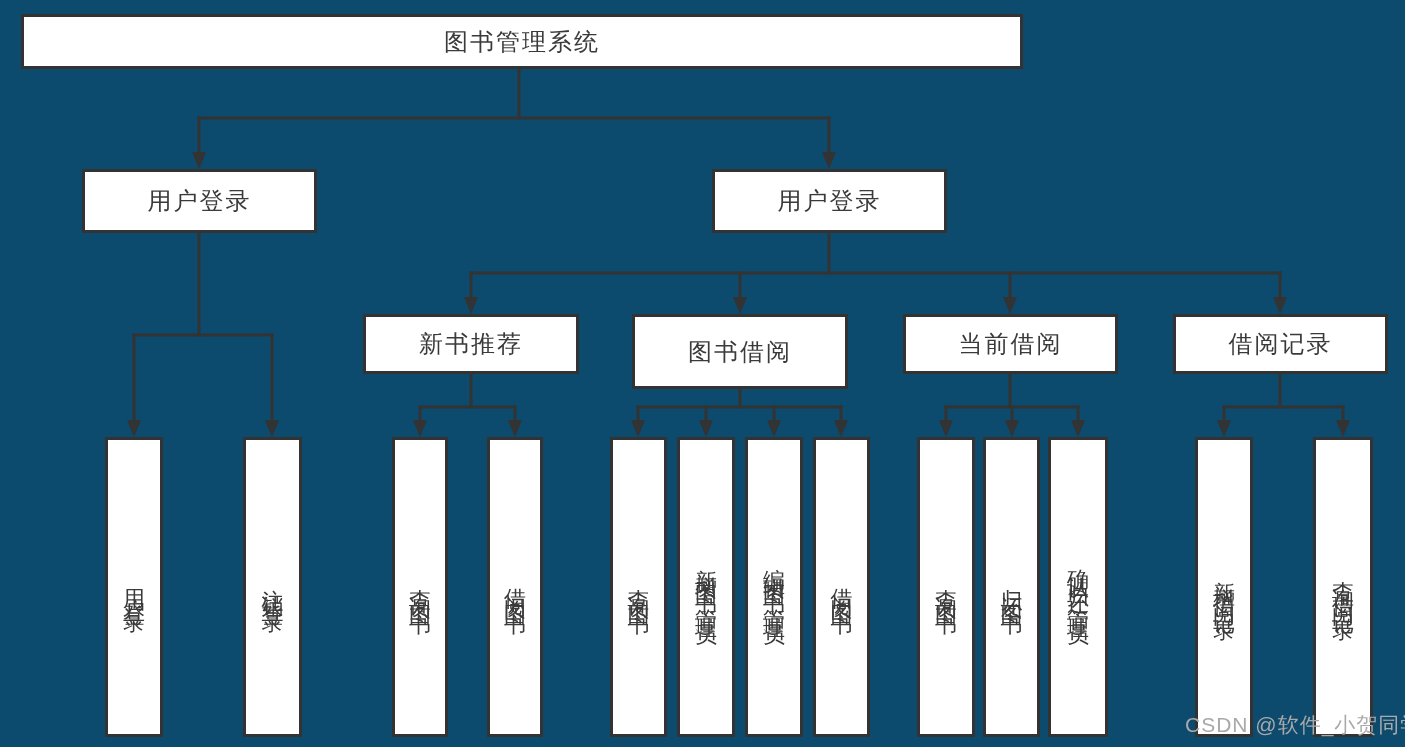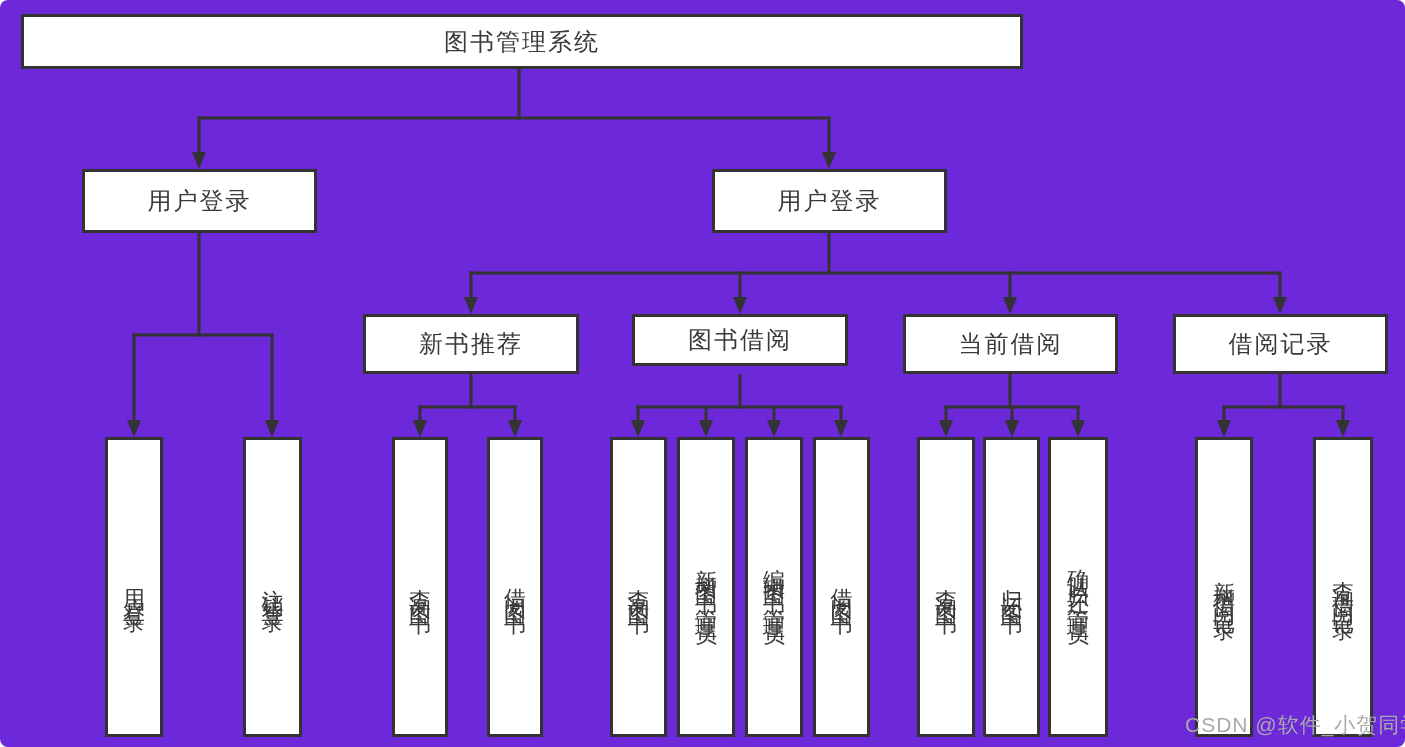--- a/index.html
+++ b/index.html
@@ -1,22 +1,21 @@
 <!DOCTYPE html>
 <html><head>
 <meta charset="utf-8">
 <style>
   html,body{margin:0;padding:0;background:#ffffff;}
   .canvas{
     position:relative;
     width:1405px;height:747px;
-    background:#6d28d9;
+    background:#0c4a6e;
     font-family:"Liberation Sans","DejaVu Sans",sans-serif;
     overflow:hidden;
-    border-radius:8px;
   }
   svg.wires{position:absolute;left:0;top:0;z-index:1;}
   svg.wires line{stroke:#333333;stroke-width:3;}
   svg.wires polygon{fill:#333333;}
   .node{
     position:absolute;
     box-sizing:border-box;
     background:#ffffff;
     border:3px solid #333333;
     display:flex;align-items:center;justify-content:center;
@@ -33,21 +32,21 @@
     font-size:22px;
     letter-spacing:8px;
     white-space:normal;
     padding:4px 0;
   }
   
   .n-root          {left:21px;  top:14px;  width:1002px; height:55px;}
   .n-user-login    {left:82px;  top:169px; width:235px;  height:64px;}
   .n-book-mgmt     {left:712px; top:169px; width:235px;  height:64px;}
   .n-new-book      {left:363px; top:314px; width:216px;  height:60px;}
-  .n-book-borrow   {left:632px; top:314px; width:216px;  height:52px;}
+  .n-book-borrow   {left:632px; top:314px; width:216px;  height:75px;}
   .n-current-borrow{left:903px; top:314px; width:215px;  height:60px;}
   .n-borrow-record {left:1173px;top:314px; width:215px;  height:60px;}
   .leaf            {top:437px;  height:300px;}
   .l-user-login {left:105px; width:58px;}
   .l-logout     {left:243px; width:59px;}
   .l-nb-query   {left:392px; width:56px;}
   .l-nb-borrow  {left:487px; width:56px;}
   .l-bb-query   {left:610px; width:57px;}
   .l-bb-add     {left:677px; width:58px;}
   .l-bb-edit    {left:745px; width:58px;}

